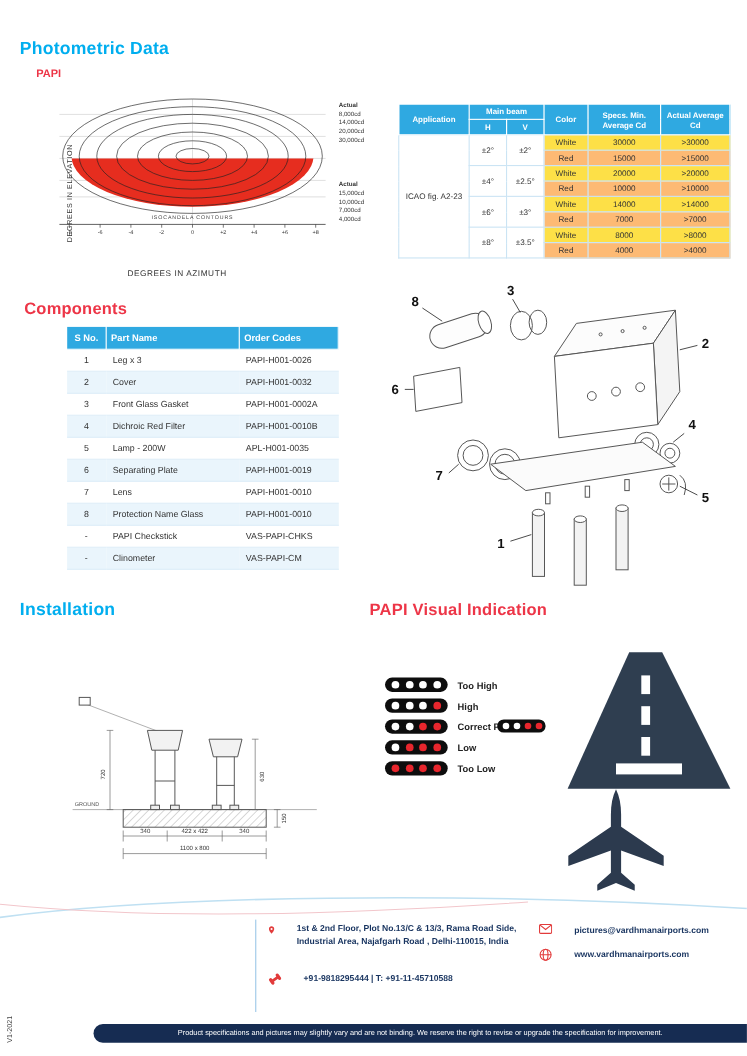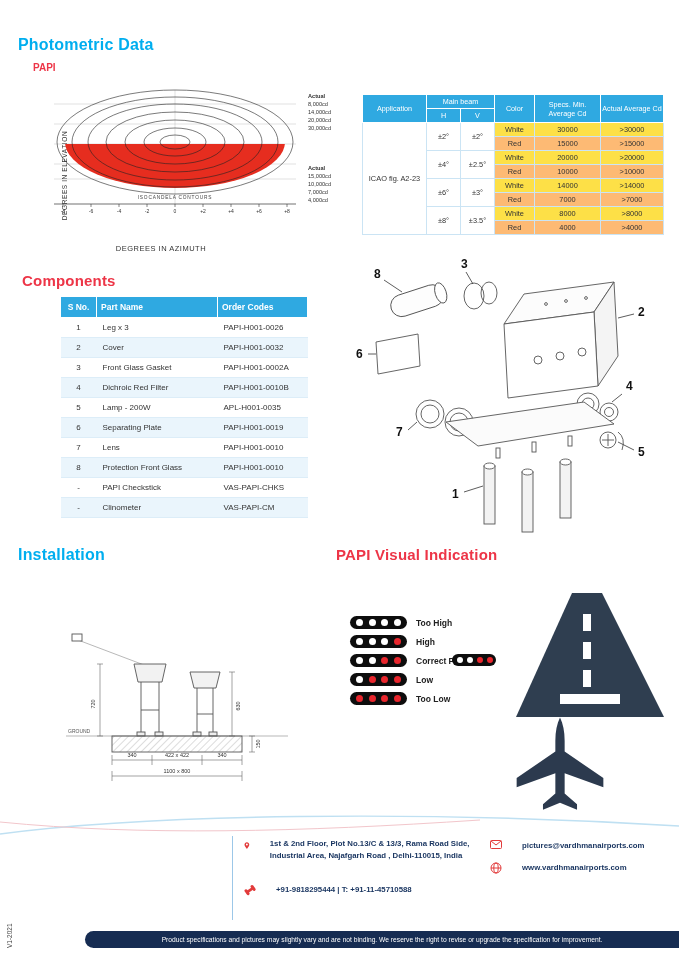--- a/index.html
+++ b/index.html
@@ -19,21 +19,21 @@
   #chart .xlab { position:absolute; left:40px; top:160px; width:170px; text-align:center; font-size:7.5px; letter-spacing:.5px; color:#333; }
   #chart svg.plot { position:absolute; left:14px; top:0; }
   .legend { position:absolute; font-size:5.6px; color:#333; line-height:8px; }
   #legend-white { left:272px; top:8px; }
   #legend-red   { left:272px; top:80px; }
   .legend .lg-title { font-weight:700; }
 
   
   #ptable-wrap { left:362px; top:94px; width:301px; }
   table.ptable { border-collapse:collapse; width:301px; table-layout:fixed; }
-  .ptable th { background:var(--table_header_blue); color:#fff; border:1px solid #fff; font-weight:400;
+  .ptable th { background:var(--table_header_blue); color:#fff; border:1px solid #fff; font-weight:700;
                font-size:7.2px; padding:2px 1px; text-align:center; vertical-align:middle;margin-top:36px; }
   .ptable td { border:1px solid #CBE4F4; font-size:7.4px; color:#333; text-align:center; padding:2px 1px; background:#fde047; }
   .ptable tr.alt td { background:#fdba74; }
   .ptable td.span-cell, .ptable td.app { background:#fff; }
 
   
   #components-title { left:22px; top:272px; }
   #ctable-wrap { left:60px; top:296px; width:247px; }
   table.ctable { border-collapse:collapse; width:247px; table-layout:fixed; }
   .ctable th { background:var(--table_header_blue); color:#fff; font-weight:700; font-size:8.5px; padding:5px 4px;
@@ -283,21 +283,21 @@
             <td>Separating Plate</td>
             <td>PAPI-H001-0019</td>
           </tr>
         <tr>
             <td class="c-no">7</td>
             <td>Lens</td>
             <td>PAPI-H001-0010</td>
           </tr>
         <tr>
             <td class="c-no">8</td>
-            <td>Protection Front Glass</td>
+            <td>Protection Name Glass</td>
             <td>PAPI-H001-0010</td>
           </tr>
         <tr>
             <td class="c-no">-</td>
             <td>PAPI Checkstick</td>
             <td>VAS-PAPI-CHKS</td>
           </tr>
         <tr>
             <td class="c-no">-</td>
             <td>Clinometer</td>

